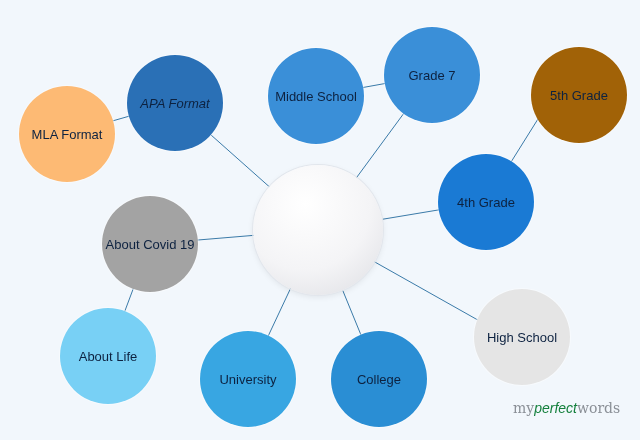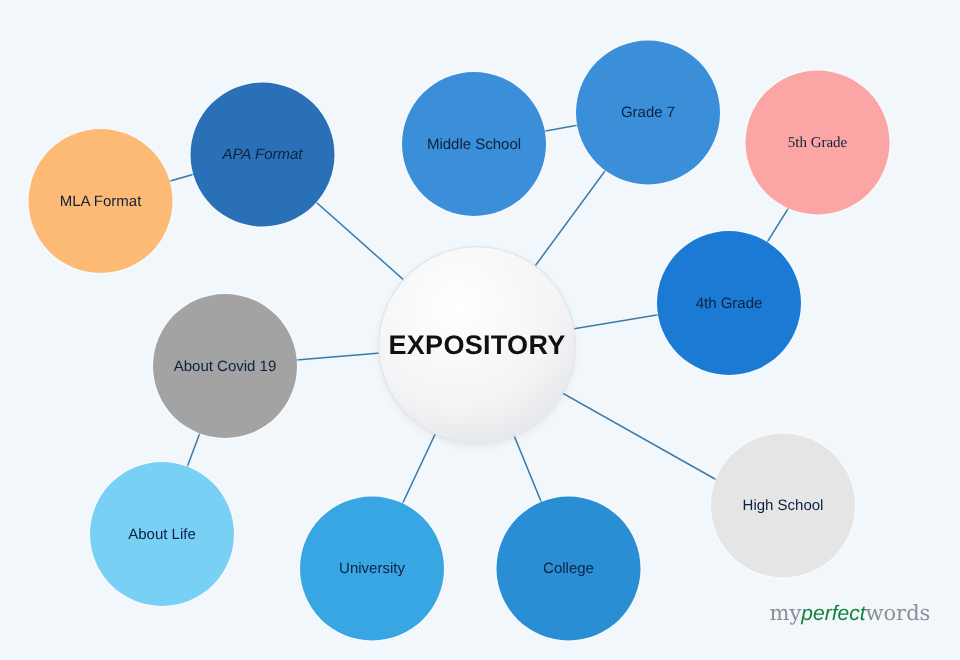--- a/index.html
+++ b/index.html
@@ -1,18 +1,18 @@
 <!DOCTYPE html>
 <html><head>
 <meta charset="utf-8">
 <style>
   html, body { margin:0; padding:0; }
   body { width:640px; height:440px; background:#f2f7fc; position:relative; overflow:hidden; font-family:"Liberation Sans", sans-serif; }
   #lines { position:absolute; left:0; top:0; }
-  .node { position:absolute; border-radius:50%; display:flex; align-items:center; justify-content:center; text-align:left; color:#0d2240; font-size:10px; box-shadow:0 0 0 1px rgba(255,255,255,0.4); }
+  .node { position:absolute; border-radius:50%; display:flex; align-items:center; justify-content:center; text-align:left; color:#0d2240; font-size:13px; box-shadow:0 0 0 1px rgba(255,255,255,0.4); }
   .center { position:absolute; left:253px; top:165px; width:130px; height:130px; border-radius:50%;
     background:radial-gradient(circle at 40% 30%, #ffffff 0%, #f4f4f6 55%, #dcdde2 100%);
     box-shadow:0 0 0 1px #e2e6ec, 0 2px 6px rgba(0,0,0,0.08);
     display:flex; flex-direction:column; align-items:center; justify-content:center; }
   .center .t1 { font-weight:bold; font-size:18px; color:#111; letter-spacing:0.2px; line-height:20px; }
   .center .t2 { font-size:13px; color:#222; line-height:15px; }
   .logo { position:absolute; left:513px; top:400px; font-size:14px; }
   .logo .my, .logo .words { font-family:"DejaVu Serif", serif; color:#8a8f96; }
   .logo .perfect { font-weight:normal; font-style:italic; color:#15803d; }
 </style>
@@ -39,21 +39,21 @@
     </div>
     <div class="node" style="left: 19px; top: 86px; width: 96px; height: 96px; background: #fdba74;">
       <span>MLA Format</span>
     </div>
     <div class="node" style="left: 268px; top: 48px; width: 96px; height: 96px; background: rgb(58, 143, 216);">
       <span>Middle School</span>
     </div>
     <div class="node" style="left: 384px; top: 27px; width: 96px; height: 96px; background: rgb(58, 143, 216);">
       <span>Grade 7</span>
     </div>
-    <div class="node" style="left: 497px; top: 47px; width: 96px; height: 96px; background: #fca5a5; font-family: Liberation Serif, serif;">
+    <div class="node" style="left: 531px; top: 47px; width: 96px; height: 96px; background: #a16207;">
       <span>5th Grade</span>
     </div>
     <div class="node" style="left: 438px; top: 154px; width: 96px; height: 96px; background: rgb(26, 122, 212);">
       <span>4th Grade</span>
     </div>
     <div class="node" style="left: 102px; top: 196px; width: 96px; height: 96px; background: #a3a3a3;">
       <span>About Covid 19</span>
     </div>
     <div class="node" style="left: 60px; top: 308px; width: 96px; height: 96px; background: rgb(120, 208, 245);">
       <span>About Life</span>
@@ -63,18 +63,17 @@
     </div>
     <div class="node" style="left: 331px; top: 331px; width: 96px; height: 96px; background: rgb(42, 142, 212);">
       <span>College</span>
     </div>
     <div class="node" style="left: 474px; top: 289px; width: 96px; height: 96px; background: #e5e5e5;">
       <span>High School</span>
     </div>
   </div>
 
 <div class="center">
-  <div class="t1">EXPOSITORY</div>
 </div>
 
 <div class="logo">
   <span class="my">my</span><span class="perfect">perfect</span><span class="words">words</span>
 </div>
 
 </body></html>

